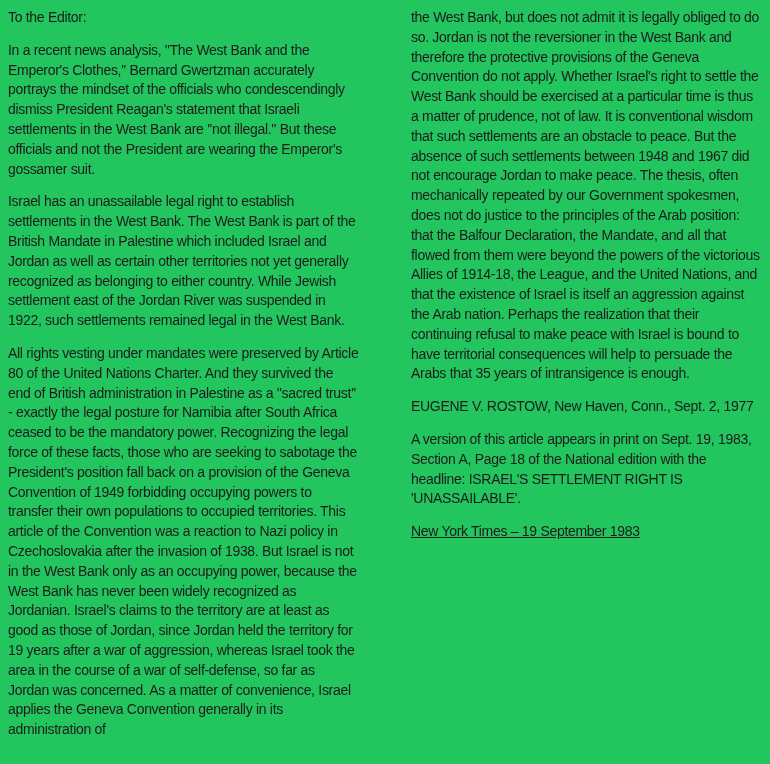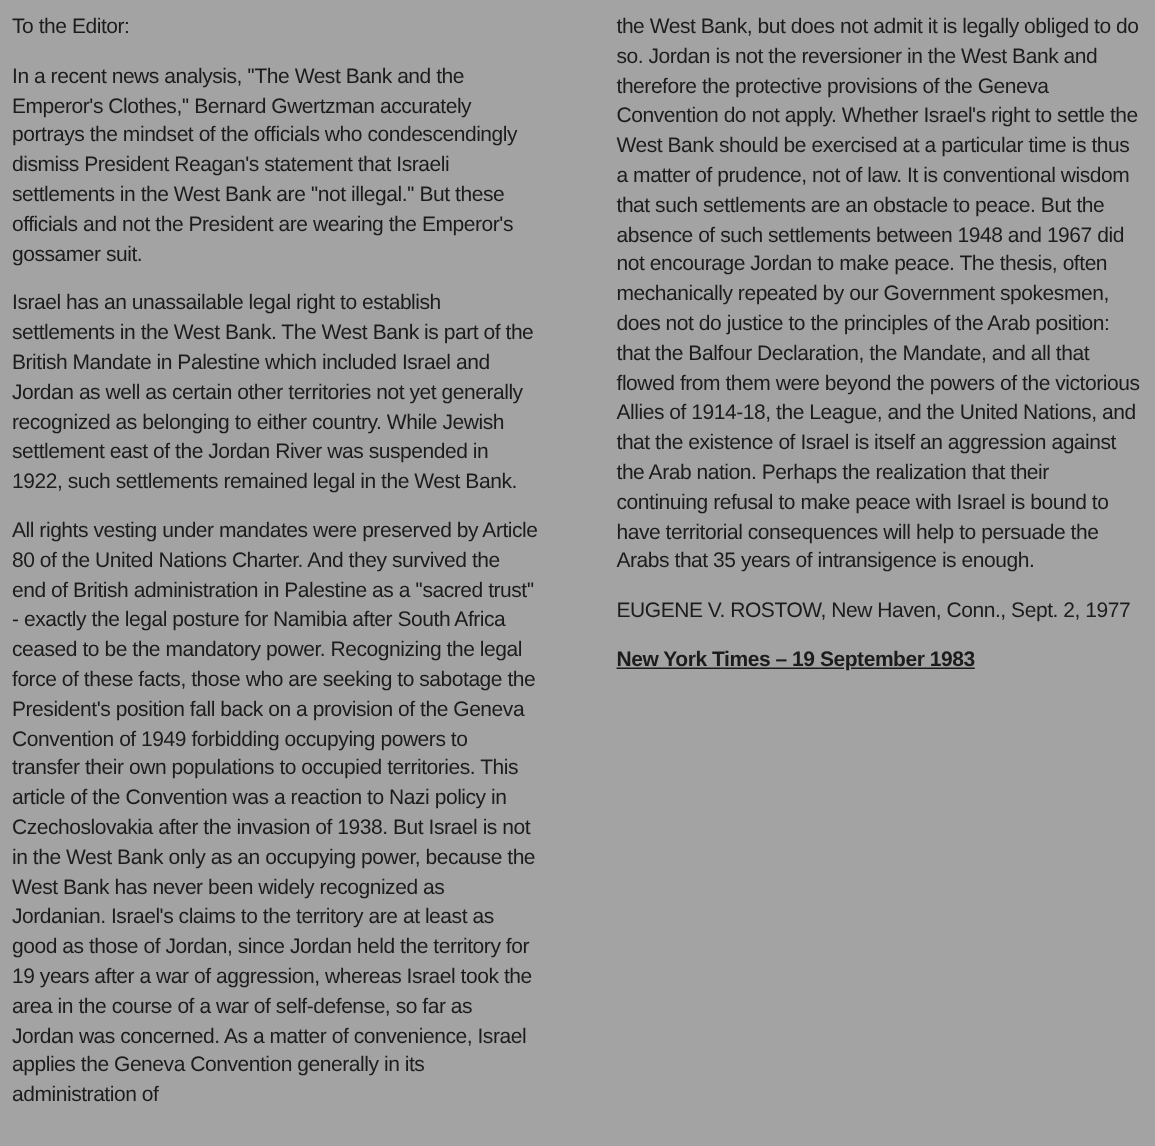--- a/index.html
+++ b/index.html
@@ -8,50 +8,51 @@
     background: #ffffff;
   }
   body {
     font-family: "Liberation Sans", sans-serif;
     color: #1c1c1c;
   }
   .page {
     width: 770px;
     height: 764px;
     box-sizing: border-box;
-    background: #a3a3a3;
+    background: #22c55e;
     padding: 8px 8px 0 8px;
     display: flex;
     gap: 52px;
     overflow: hidden;
   }
   .col {
     flex: 0 0 351px;
     max-width: 351px;
   }
   .col p {
     margin: 0 0 13px 0;
     font-size: 14px;
     line-height: 19.8px;
     letter-spacing: -0.3px;
     text-align: left;
   }
   .footer-note {
-    font-weight: bold;
+    font-weight: normal;
     text-decoration: underline;
   }
 </style>
 </head>
 <body>
 
 <div class="page">
   <div class="col">
     <p>To the Editor:</p>
     <p>In a recent news analysis, ''The West Bank and the Emperor's Clothes,'' Bernard Gwertzman accurately portrays the mindset of the officials who condescendingly dismiss President Reagan's statement that Israeli settlements in the West Bank are ''not illegal.'' But these officials and not the President are wearing the Emperor's gossamer suit.</p>
     <p>Israel has an unassailable legal right to establish settlements in the West Bank. The West Bank is part of the British Mandate in Palestine which included Israel and Jordan as well as certain other territories not yet generally recognized as belonging to either country. While Jewish settlement east of the Jordan River was suspended in 1922, such settlements remained legal in the West Bank.</p>
     <p>All rights vesting under mandates were preserved by Article 80 of the United Nations Charter. And they survived the end of British administration in Palestine as a ''sacred trust'' - exactly the legal posture for Namibia after South Africa ceased to be the mandatory power. Recognizing the legal force of these facts, those who are seeking to sabotage the President's position fall back on a provision of the Geneva Convention of 1949 forbidding occupying powers to transfer their own populations to occupied territories. This article of the Convention was a reaction to Nazi policy in Czechoslovakia after the invasion of 1938. But Israel is not in the West Bank only as an occupying power, because the West Bank has never been widely recognized as Jordanian. Israel's claims to the territory are at least as good as those of Jordan, since Jordan held the territory for 19 years after a war of aggression, whereas Israel took the area in the course of a war of self-defense, so far as Jordan was concerned. As a matter of convenience, Israel applies the Geneva Convention generally in its administration of</p>
   </div>
   <div class="col">
     <p>the West Bank, but does not admit it is legally obliged to do so. Jordan is not the reversioner in the West Bank and therefore the protective provisions of the Geneva Convention do not apply. Whether Israel's right to settle the West Bank should be exercised at a particular time is thus a matter of prudence, not of law. It is conventional wisdom that such settlements are an obstacle to peace. But the absence of such settlements between 1948 and 1967 did not encourage Jordan to make peace. The thesis, often mechanically repeated by our Government spokesmen, does not do justice to the principles of the Arab position: that the Balfour Declaration, the Mandate, and all that flowed from them were beyond the powers of the victorious Allies of 1914-18, the League, and the United Nations, and that the existence of Israel is itself an aggression against the Arab nation. Perhaps the realization that their continuing refusal to make peace with Israel is bound to have territorial consequences will help to persuade the Arabs that 35 years of intransigence is enough.</p>
     <p>EUGENE V. ROSTOW, New Haven, Conn., Sept. 2, 1977</p>
+    <p>A version of this article appears in print on Sept. 19, 1983, Section A, Page 18 of the National edition with the headline: ISRAEL'S SETTLEMENT RIGHT IS 'UNASSAILABLE'.</p>
     <p class="footer-note">New York Times – 19 September 1983</p>
   </div>
 </div>
 
 </body></html>

